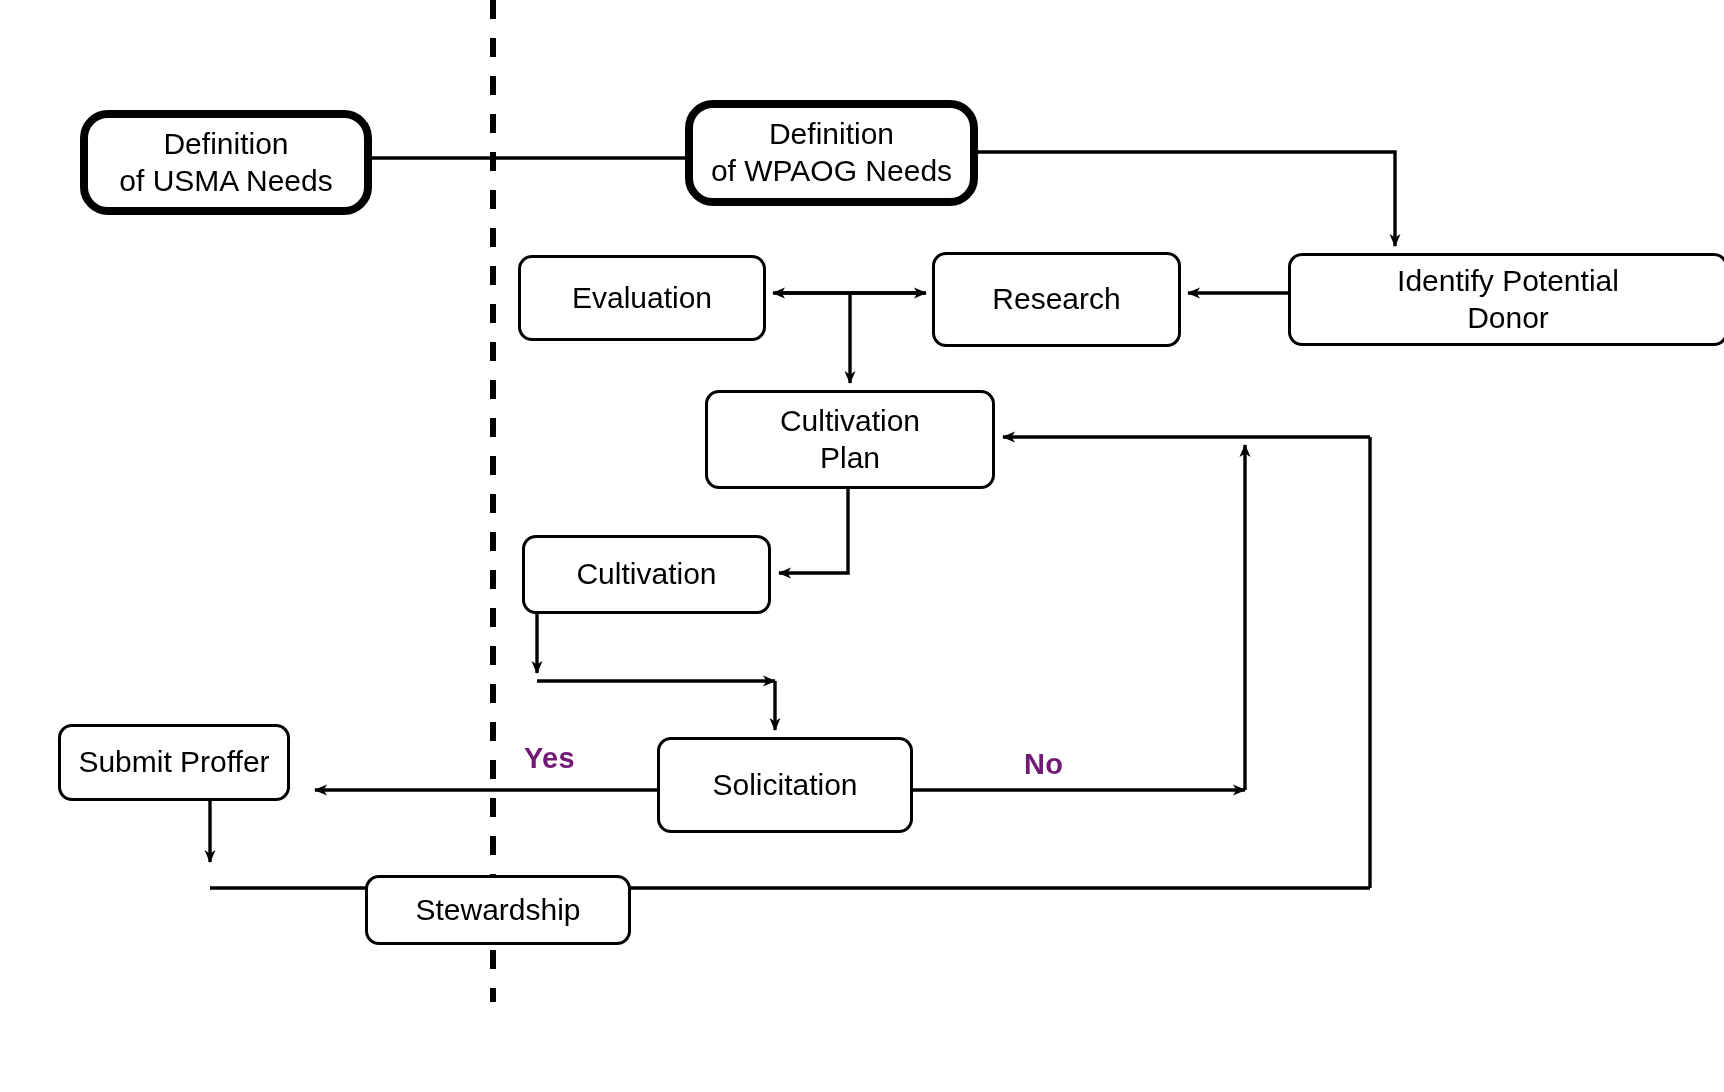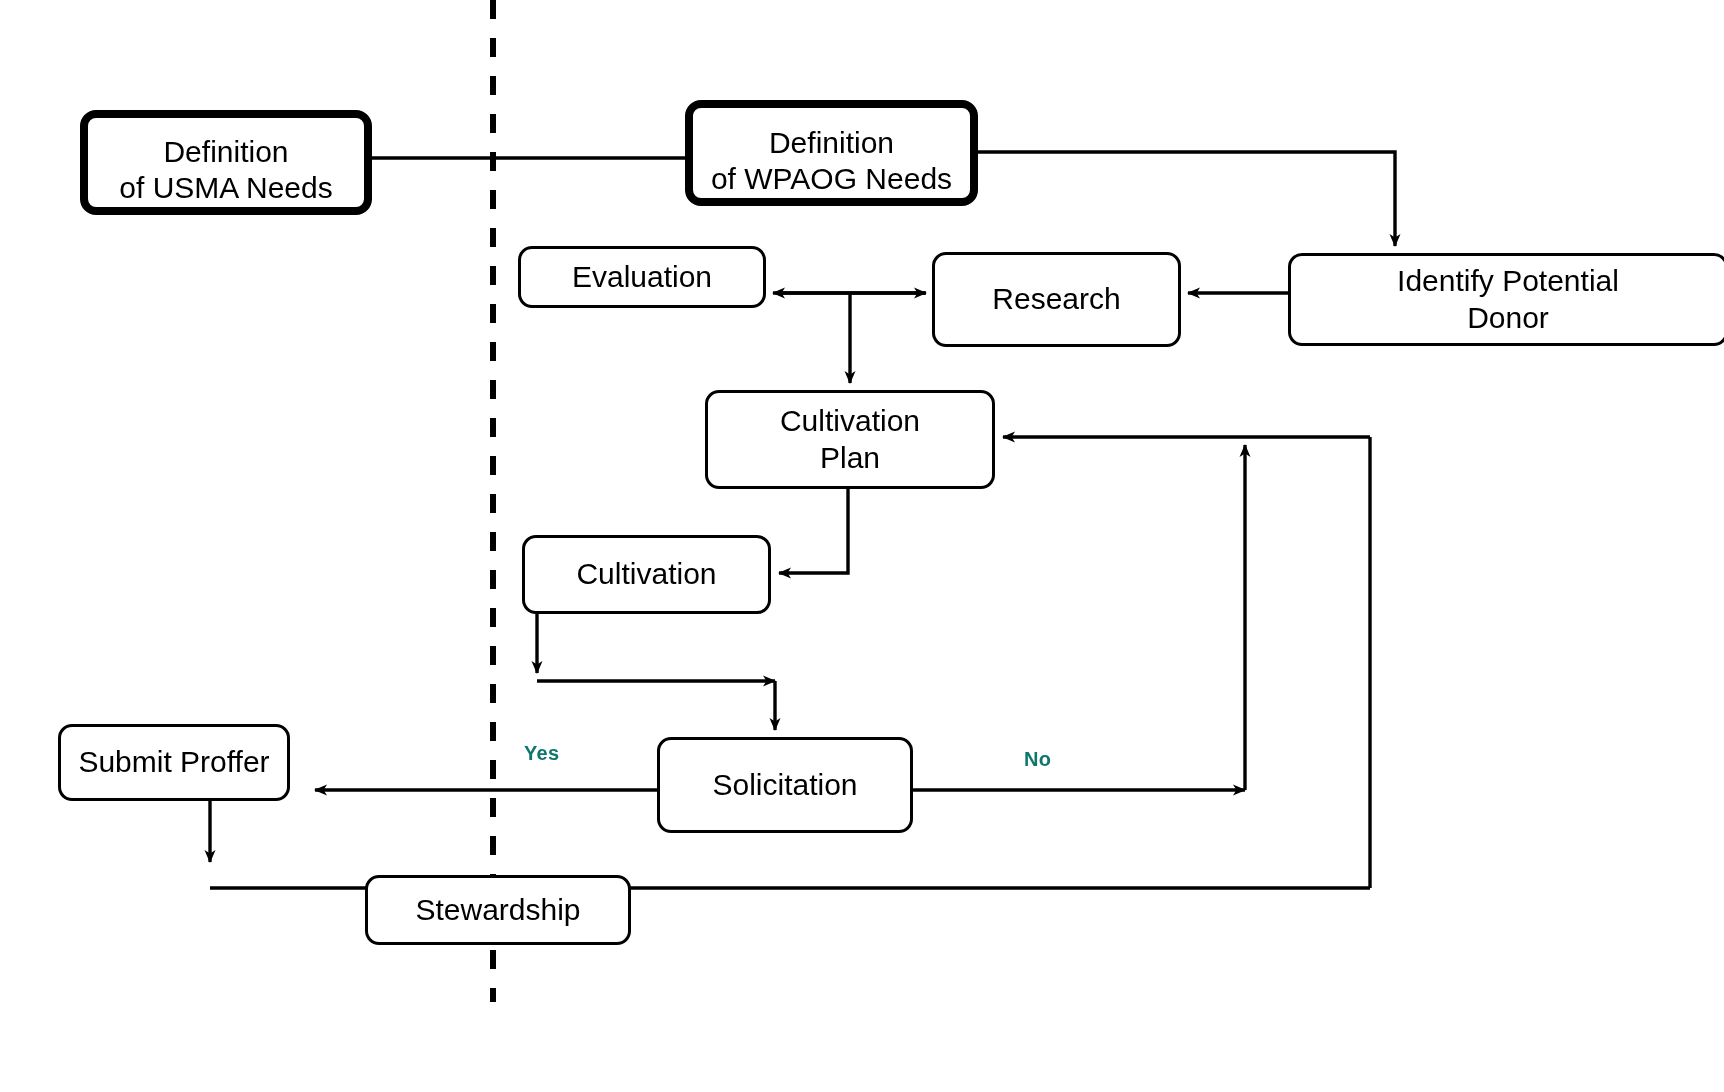--- a/index.html
+++ b/index.html
@@ -3,23 +3,23 @@
 <meta charset="utf-8">
 <style>
   html,body{margin:0;padding:0;background:#ffffff;}
   body{width:1724px;height:1092px;position:relative;overflow:hidden;
        font-family:"Liberation Sans","DejaVu Sans",sans-serif;color:#000;}
   #stage{position:absolute;left:0;top:0;width:1724px;height:1092px;}
   svg#wires{position:absolute;left:0;top:0;width:1724px;height:1092px;}
   .node{position:absolute;box-sizing:border-box;background:#fff;border:3px solid #000;
         border-radius:14px;display:flex;align-items:center;justify-content:center;
         text-align:center;line-height:1.22;font-size:30px;font-weight:400;color:#000;}
-  .node.bold{border-width:8px;border-radius:16px;align-items:flex-end;}
+  .node.bold{border-width:8px;border-radius:28px;}
   .node .txt{display:block;padding:0 8px;white-space:pre-line;}
-  .edge-label{position:absolute;font-size:20px;font-weight:bold;color:#0f766e;
+  .edge-label{position:absolute;font-size:29px;font-weight:bold;color:#701a75;
               letter-spacing:.3px;white-space:nowrap;}
 </style>
 </head>
 <body>
 
 <div id="stage">
 
   <svg id="wires" viewBox="0 0 1724 1092" xmlns="http://www.w3.org/2000/svg">
     <defs>
       <marker id="ah" markerWidth="14" markerHeight="12" refX="12" refY="6" orient="auto" markerUnits="userSpaceOnUse">
@@ -63,21 +63,21 @@
   <div class="node bold" style="left:80px;top:110px;width:292px;height:105px;">
     <span class="txt">Definition
 of USMA Needs</span>
   </div>
 
   <div class="node bold" style="left:685px;top:100px;width:293px;height:106px;">
     <span class="txt">Definition
 of WPAOG Needs</span>
   </div>
 
-  <div class="node" style="left:518px;top:246px;width:248px;height:62px;">
+  <div class="node" style="left:518px;top:255px;width:248px;height:86px;">
     <span class="txt">Evaluation</span>
   </div>
 
   <div class="node" style="left:932px;top:252px;width:249px;height:95px;">
     <span class="txt">Research</span>
   </div>
 
   <div class="node" style="left:1288px;top:253px;width:440px;height:93px;">
     <span class="txt">Identify  Potential
 Donor</span>

